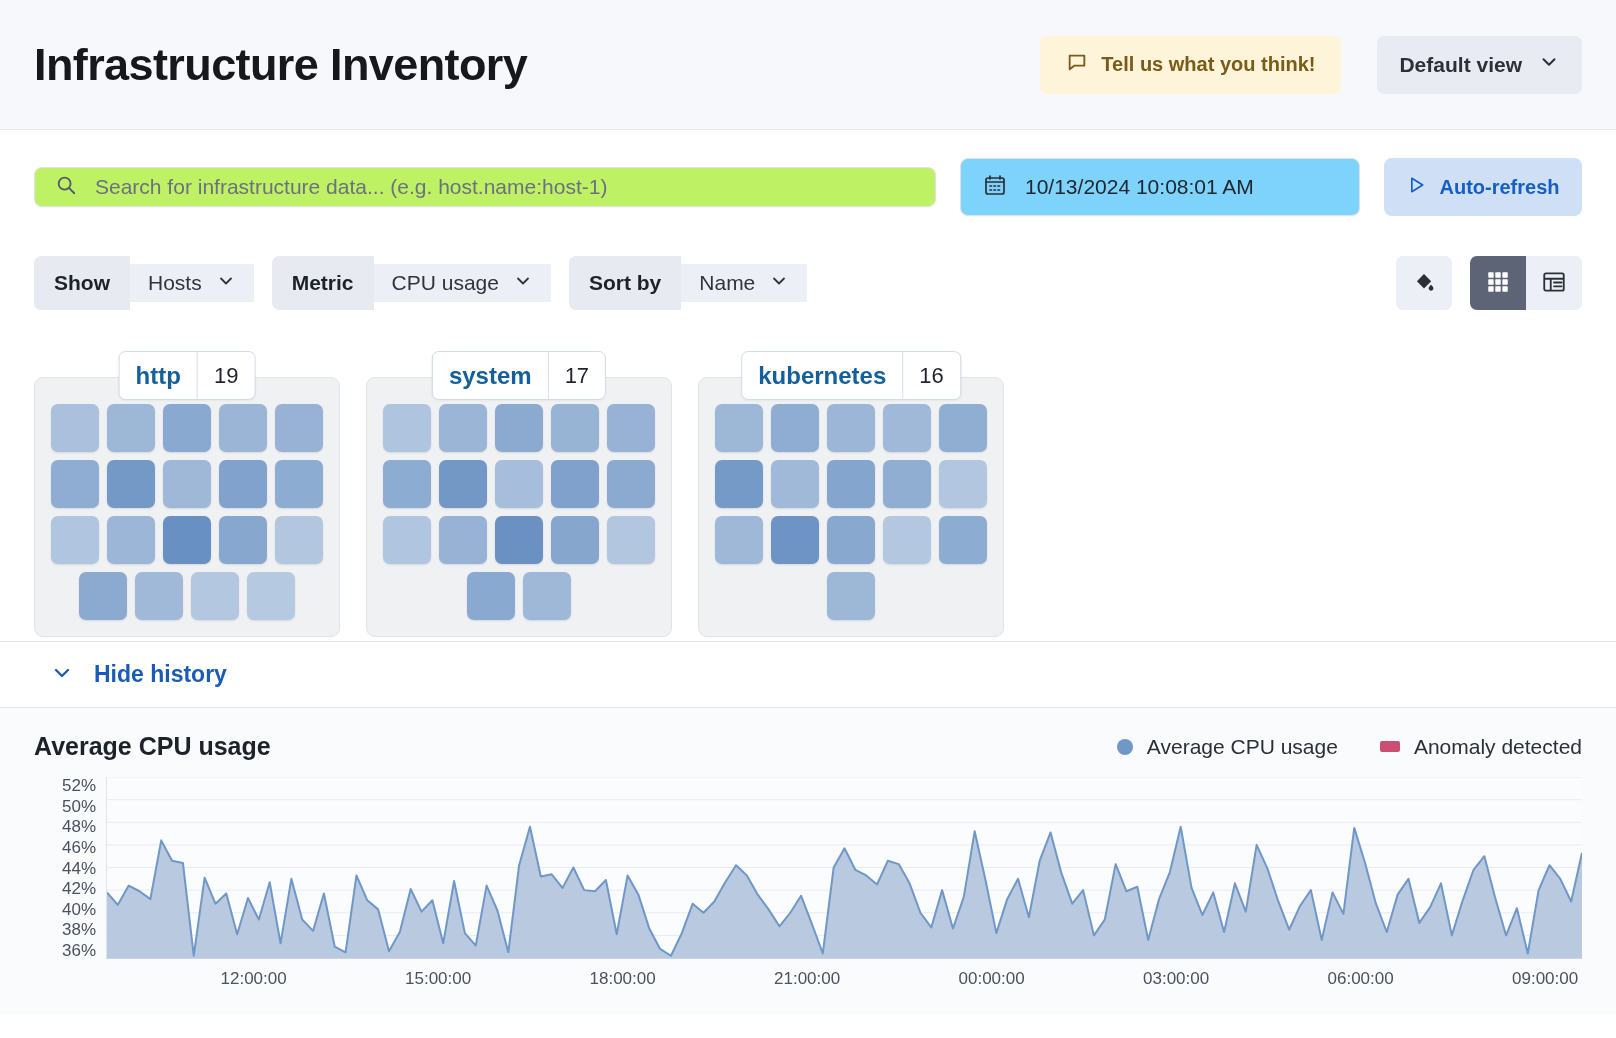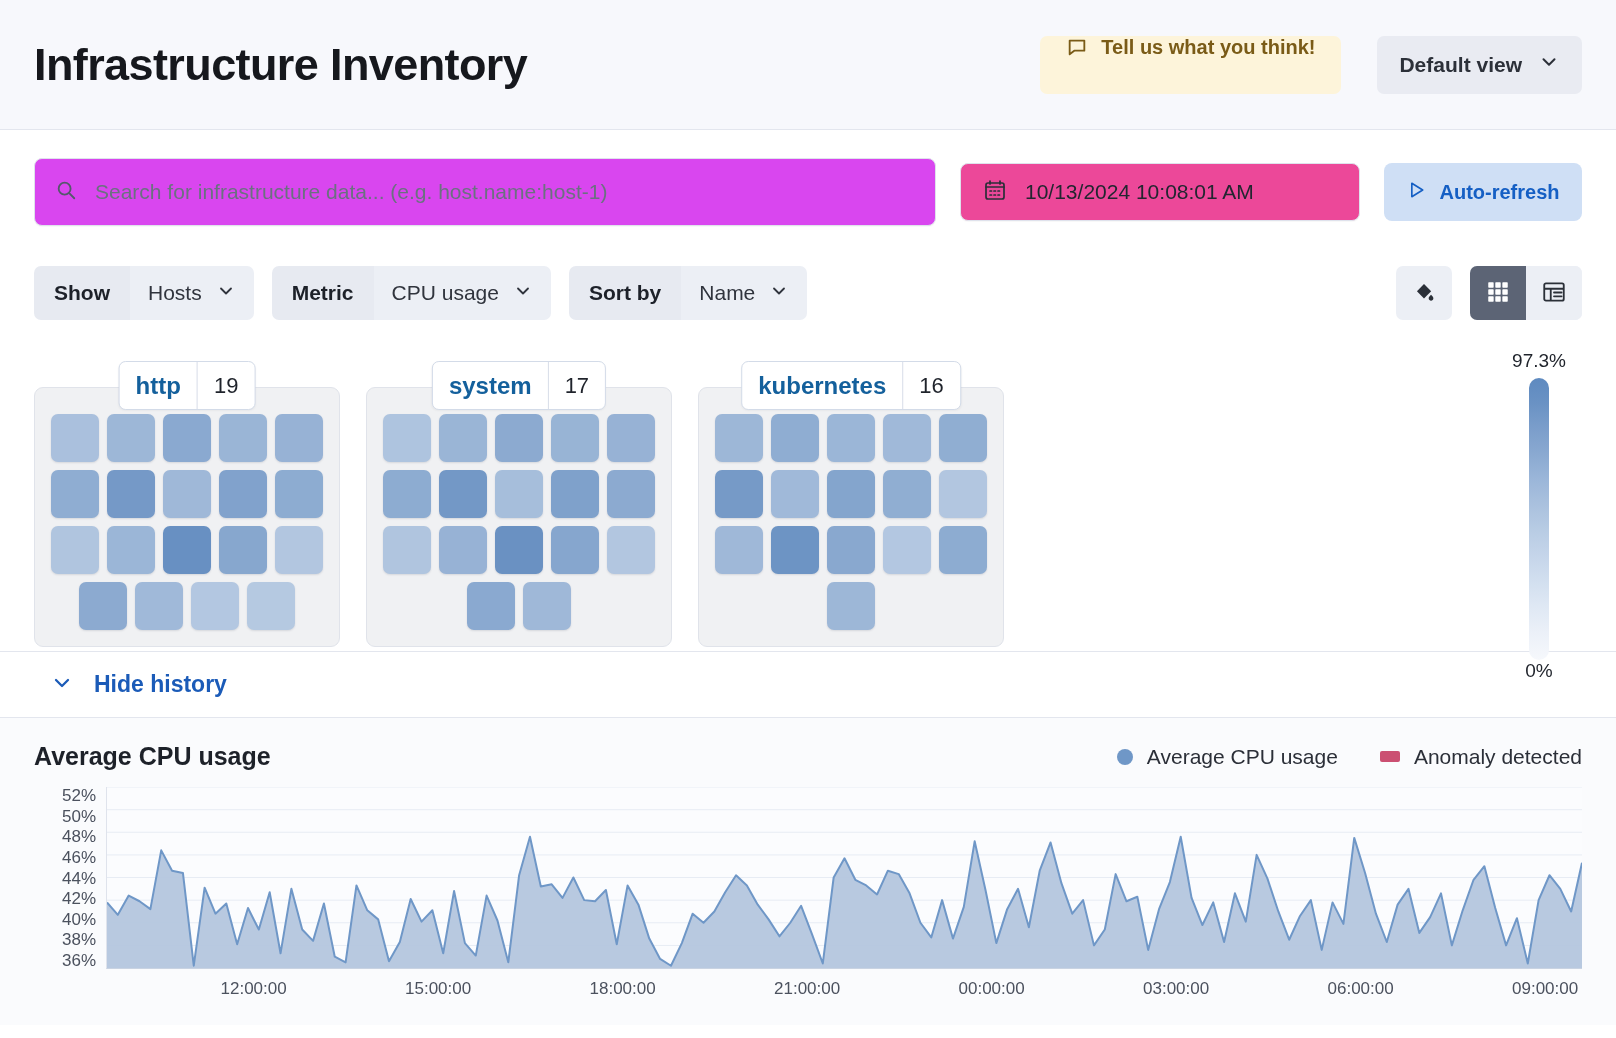--- a/index.html
+++ b/index.html
@@ -29,21 +29,21 @@
     color: #16181d;
     flex: 1;
   }
   .feedback-btn {
     background: #fdf4da;
     color: #7a5b17;
     border: none;
     border-radius: 7px;
     height: 58px;
     padding: 0 26px;
-    display: flex; align-items: flex-start; gap: 13px;
+    display: flex; align-items: center; gap: 13px;
     font-size: 20px; font-weight: bold;
     cursor: pointer;
   }
   .default-view-btn {
     margin-left: 36px;
     background: #e9ebf2;
     border: none;
     border-radius: 7px;
     height: 58px;
     padding: 0 22px;
@@ -51,38 +51,38 @@
     font-size: 21px; font-weight: bold;
     color: #2c3039;
     cursor: pointer;
   }
 
   
   .toolbar { padding: 28px 34px 0 34px; background:#fff; }
   .search-row { display: flex; align-items: center; gap: 24px; }
   .search-box {
     flex: 1;
-    height: 68px;
+    height: 40px;
     border: 1px solid #dfe2ec;
     border-radius: 8px;
-    background: #d946ef;
+    background: #bef264;
     display: flex; align-items: center;
     padding: 0 20px; gap: 16px;
     box-shadow: 0 1px 1px rgba(0,0,0,0.03);
   }
   .search-box input {
     border: none; outline: none; background: transparent;
     font-size: 21px; font-family: inherit; color: #343741;
     width: 100%;
   }
   .search-box input::placeholder { color: #6b7180; }
   .date-box {
     width: 400px; height: 58px;
     border: 1px solid #dfe2ec; border-radius: 8px;
-    background: #ec4899;
+    background: #7dd3fc;
     display: flex; align-items: center; padding: 0 22px; gap: 18px;
     font-size: 21px; color: #222630;
     box-shadow: 0 1px 1px rgba(0,0,0,0.03);
     cursor: pointer;
   }
   .refresh-btn {
     width: 198px; height: 58px;
     background: #cfdff5; border: none; border-radius: 8px;
     display: flex; align-items: center; justify-content: center; gap: 13px;
     color: #155fc4; font-size: 20px; font-weight: bold;
@@ -103,21 +103,21 @@
   }
   .filter-label {
     background: #e7eaf1;
     padding: 0 20px; height: 54px;
     display: flex; align-items: center;
     font-size: 21px; font-weight: bold; color: #1d2franche;
     color: #1d2129;
   }
   .filter-value {
     background: #eceff5;
-    padding: 0 18px 0 18px; height: 54px;
+    padding: 0 18px 0 18px; height: 38px;
     display: flex; align-items: center; gap: 14px;
     font-size: 21px; color: #30343d;
     cursor: pointer;
   }
   .filter-value.boxed > .boxed-inner {
     background: #fff;
     border: 1px solid #c3c9d6;
     border-radius: 6px;
     padding: 5px 14px;
     font-weight: bold;
@@ -485,25 +485,20 @@
               <div class="cell" style="background: rgb(179, 199, 225);"></div>
               <div class="cell" style="background: rgb(141, 172, 209);"></div>
               <div class="cell" style="background: rgb(157, 183, 215);"></div>
             </div>
         </div>
       </div>
 
 
     </div>
 
-    <div class="scale">
-      <div class="scale-top">97.3%</div>
-      <div class="scale-bar"></div>
-      <div class="scale-bot">0%</div>
-    </div>
   </div>
 
   <div class="history-toggle">
     <span>
       <svg width="24" height="24" viewBox="0 0 24 24" fill="none" stroke="#1b5bb8" stroke-width="2.3">
         <path d="M6 9l6 6 6-6" stroke-linecap="round" stroke-linejoin="round"></path>
         </svg>
     </span>
     <span class="ht-label">Hide history</span>
   </div>

